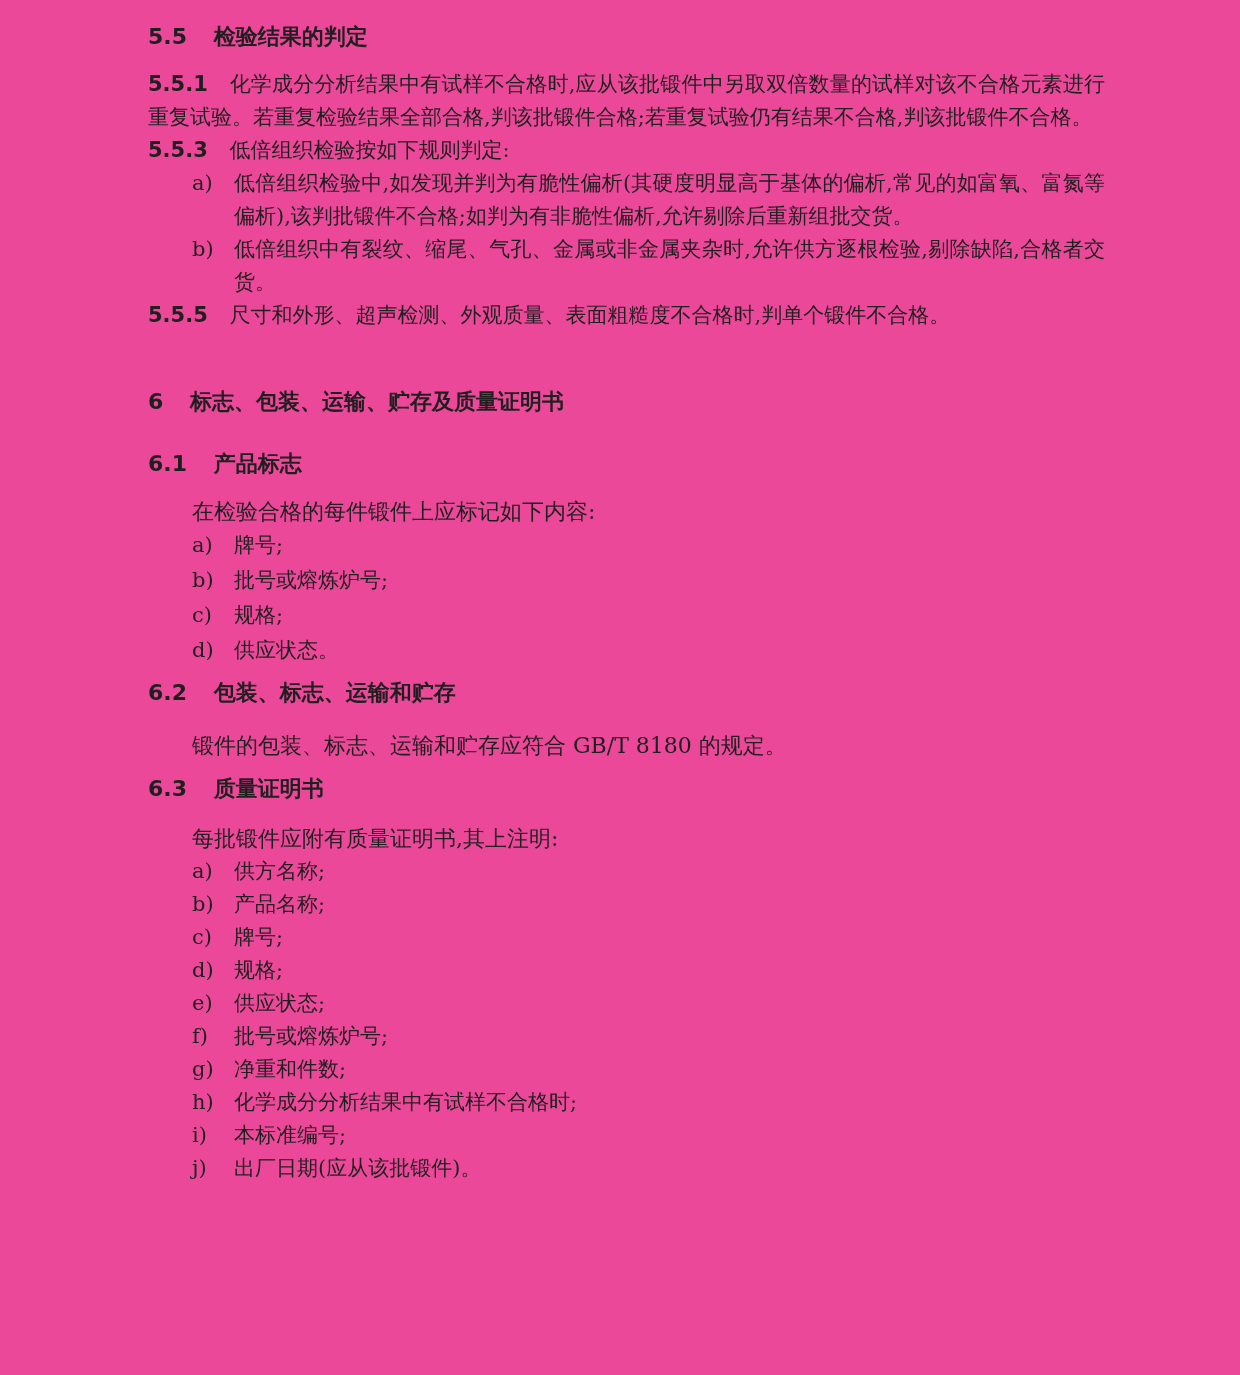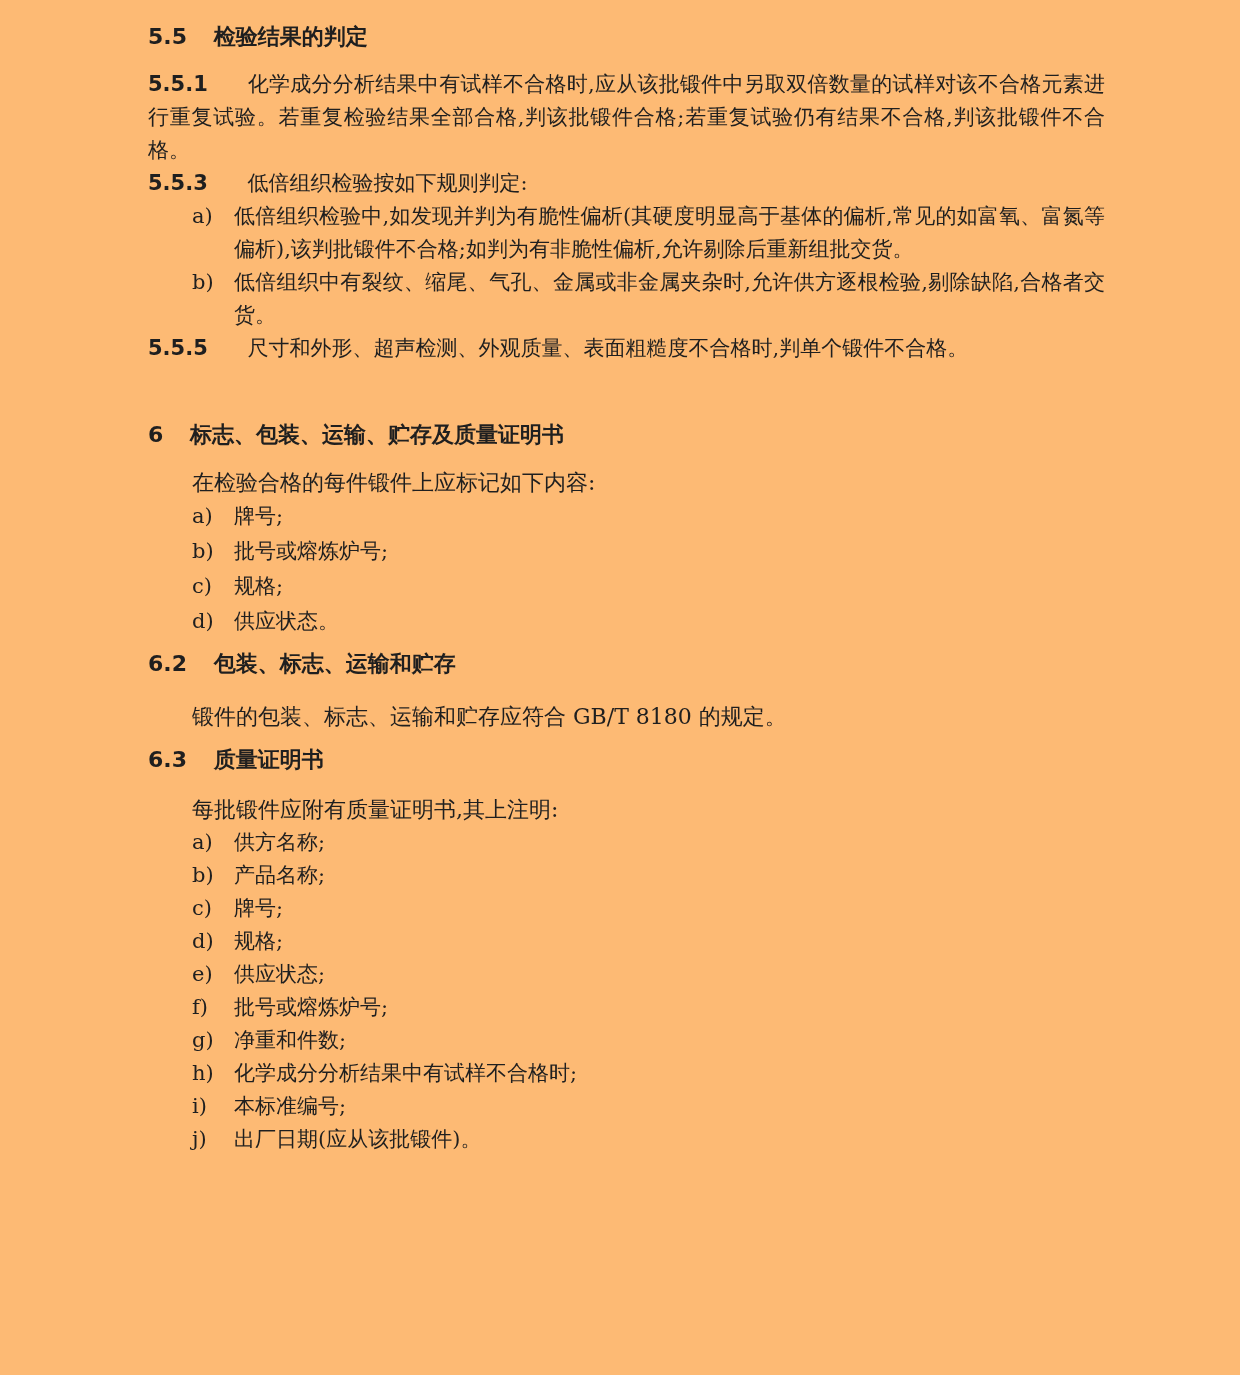--- a/index.html
+++ b/index.html
@@ -10,21 +10,21 @@
     background: #ffffff;
     color: #1f1f1f;
     font-family: "DejaVu Serif", "Liberation Serif", serif;
     overflow: hidden;
   }
   .page {
     width: 1240px;
     height: 1375px;
     padding: 14px 135px 0 148px;
     overflow: hidden;
-    background: #fdba74;
+    background: #ec4899;
   }
   
   .heading {
     font-family: "DejaVu Sans", "Liberation Sans", sans-serif;
     font-weight: bold;
     font-size: 22px;
     line-height: 30px;
     text-align: left;
   }
   .heading .hnum { margin-right: 19px; }
@@ -37,21 +37,21 @@
   
   .clause {
     font-size: 21px;
     line-height: 33px;
     text-align: justify;
     text-justify: inter-ideograph;
   }
   .clause .cnum {
     font-family: "DejaVu Sans", "Liberation Sans", sans-serif;
     font-weight: bold;
-    margin-right: 33px;
+    margin-right: 15px;
     white-space: nowrap;
   }
 
   
   .indent-para {
     font-size: 22px;
     line-height: 33px;
     text-indent: 44px;
     text-align: justify;
   }
@@ -112,20 +112,24 @@
   <p class="clause">
     <span class="cnum">5.5.5</span>
     <span class="ctext">尺寸和外形、超声检测、外观质量、表面粗糙度不合格时,判单个锻件不合格。</span>
   </p>
 
   <h2 class="heading h-6">
     <span class="hnum">6</span>
     <span class="htitle">标志、包装、运输、贮存及质量证明书</span>
   </h2>
 
+  <h3 class="heading h-61">
+    <span class="hnum">6.1</span>
+    <span class="htitle">产品标志</span>
+  </h3>
 
   <p class="indent-para p-61">在检验合格的每件锻件上应标记如下内容:</p>
 
   <ul class="ltr-list list-61">
     <li>
       <span class="marker">a)</span>
       <span class="litext">牌号;</span>
     </li>
     <li>
       <span class="marker">b)</span>

